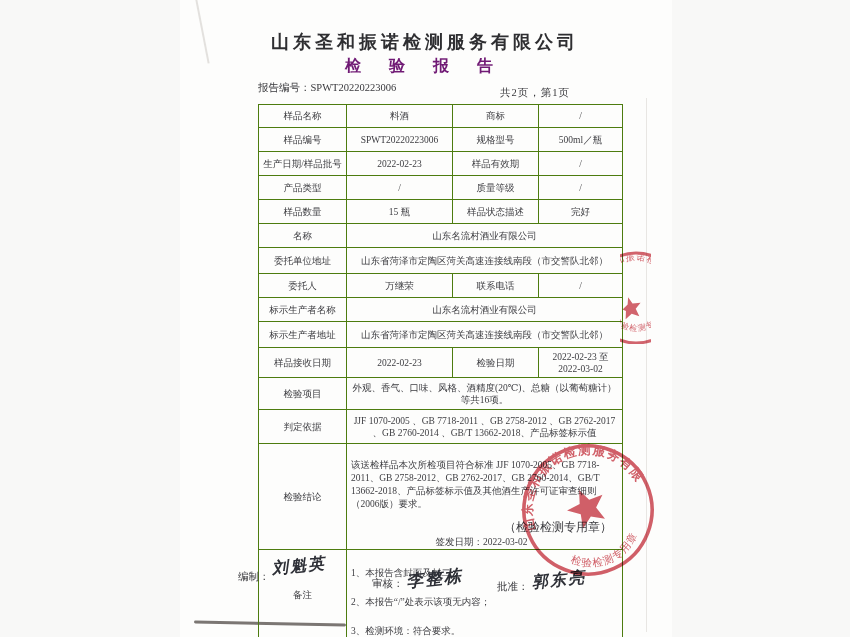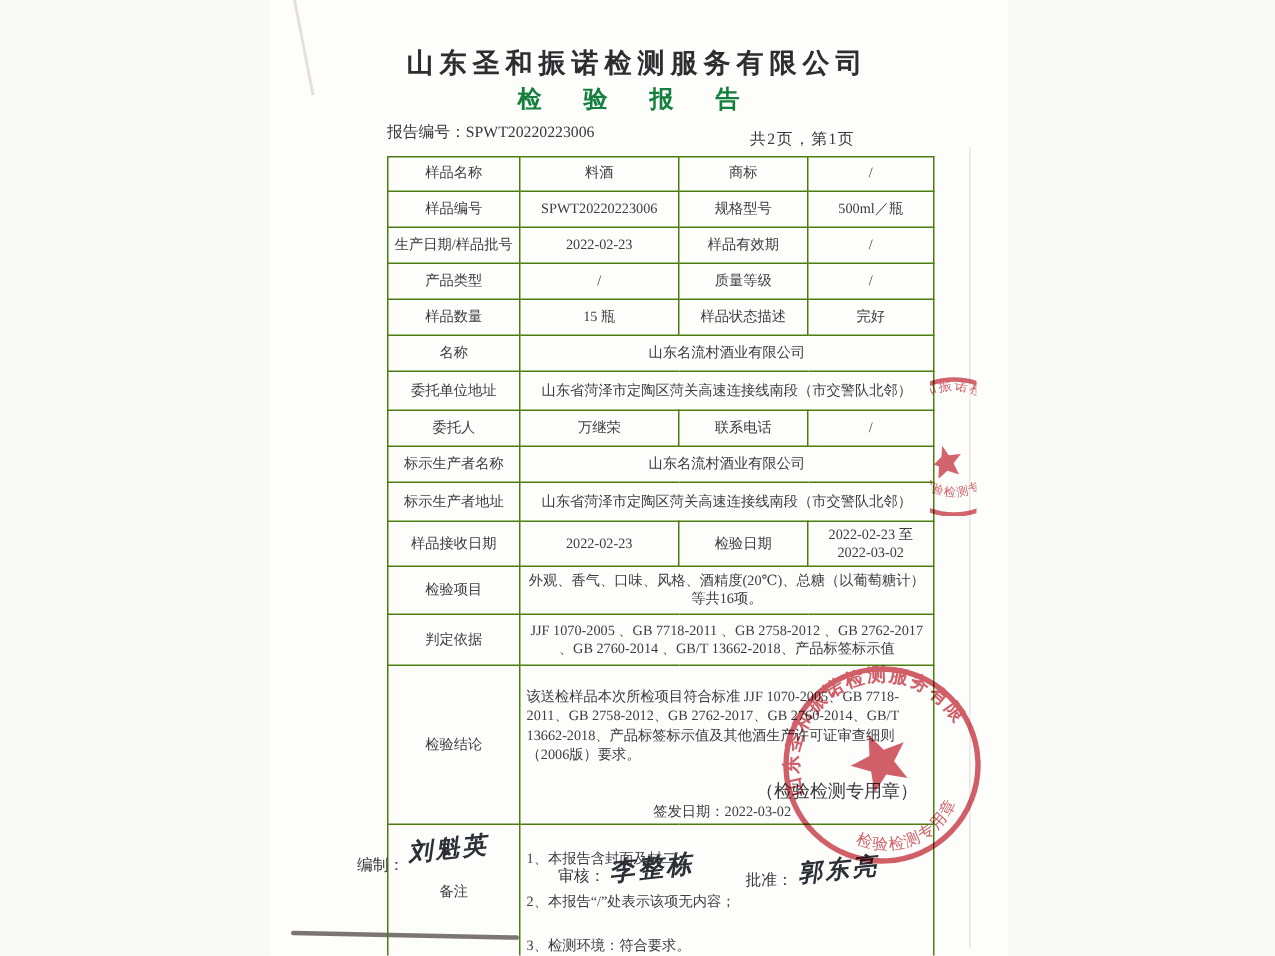--- a/index.html
+++ b/index.html
@@ -24,21 +24,21 @@
   .bottom-edge{
     position:absolute;left:194px;top:622px;width:152px;height:3px;
     background:#5a5450;transform:rotate(1.2deg);border-radius:2px;opacity:.8;
   }
   .company-title{
     position:absolute;left:190px;top:30px;width:470px;text-align:center;
     font-size:18px;font-weight:bold;letter-spacing:4px;color:#2e2e31;
   }
   .report-title{
     position:absolute;left:190px;top:56px;width:470px;text-align:center;
-    font-size:16px;font-weight:bold;letter-spacing:12px;color:#15803d;
+    font-size:16px;font-weight:bold;letter-spacing:12px;color:#701a75;
   }
   .report-no{
     position:absolute;left:258px;top:81px;font-size:10.5px;color:#38383c;
   }
   .page-info{
     position:absolute;left:500px;top:86px;width:125px;
     font-size:10.5px;color:#38383c;letter-spacing:1px;
   }
   table.report{
     position:absolute;left:258px;top:104px;width:364px;

